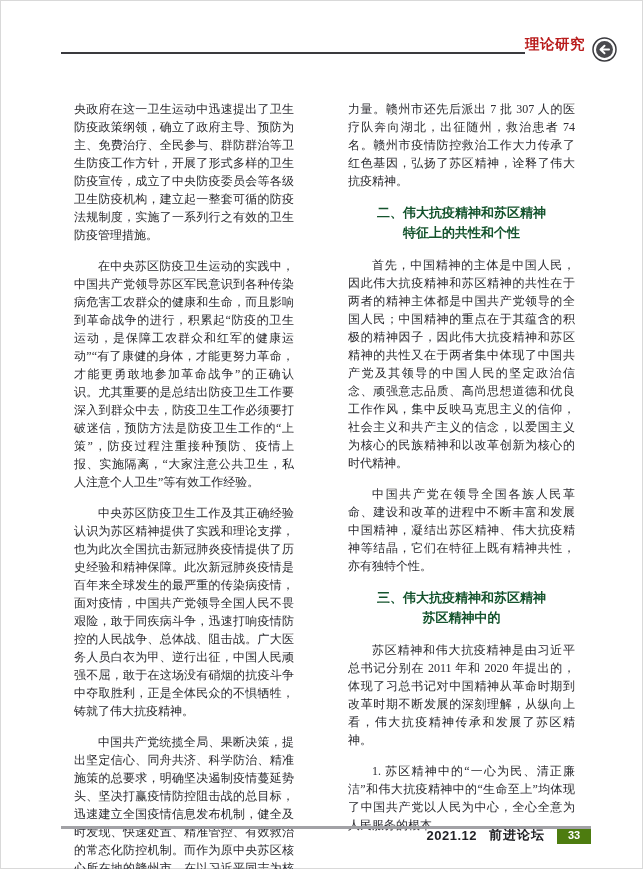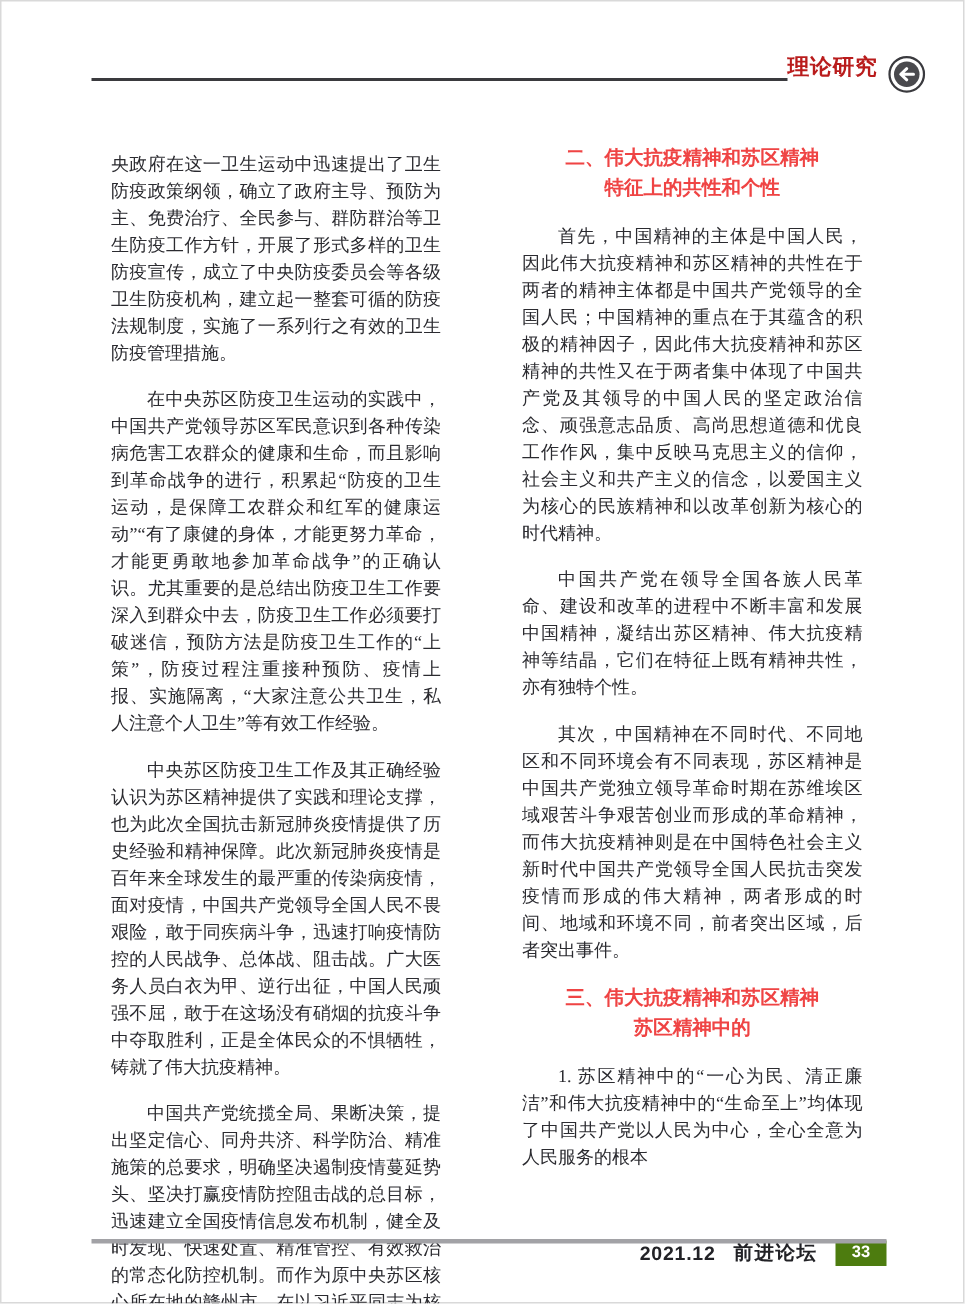--- a/index.html
+++ b/index.html
@@ -53,21 +53,21 @@
   .col-right { width: 253px; }
   .col p { margin: 13px; }
   .col p.indent { text-indent: 2em; }
 
   .section-heading {
     margin: 8px 0 7px 0;
     text-align: center;
     font-weight: bold;
     font-size: 13px;
     line-height: 20px;
-    color: #ef4444;
+    color: #14532d;
   }
   .section-heading .hl { display: block; }
 
   
   .footer-row {
     position: absolute;
     top: 802px; left: 61px;
     width: 530px;
     display: flex;
     justify-content: flex-end;
@@ -117,35 +117,36 @@
   <div class="content">
 
     <div class="col col-left">
       <p>央政府在这一卫生运动中迅速提出了卫生防疫政策纲领，确立了政府主导、预防为主、免费治疗、全民参与、群防群治等卫生防疫工作方针，开展了形式多样的卫生防疫宣传，成立了中央防疫委员会等各级卫生防疫机构，建立起一整套可循的防疫法规制度，实施了一系列行之有效的卫生防疫管理措施。</p>
       <p class="indent">在中央苏区防疫卫生运动的实践中，中国共产党领导苏区军民意识到各种传染病危害工农群众的健康和生命，而且影响到革命战争的进行，积累起“防疫的卫生运动，是保障工农群众和红军的健康运动”“有了康健的身体，才能更努力革命，才能更勇敢地参加革命战争”的正确认识。尤其重要的是总结出防疫卫生工作要深入到群众中去，防疫卫生工作必须要打破迷信，预防方法是防疫卫生工作的“上策”，防疫过程注重接种预防、疫情上报、实施隔离，“大家注意公共卫生，私人注意个人卫生”等有效工作经验。</p>
       <p class="indent">中央苏区防疫卫生工作及其正确经验认识为苏区精神提供了实践和理论支撑，也为此次全国抗击新冠肺炎疫情提供了历史经验和精神保障。此次新冠肺炎疫情是百年来全球发生的最严重的传染病疫情，面对疫情，中国共产党领导全国人民不畏艰险，敢于同疾病斗争，迅速打响疫情防控的人民战争、总体战、阻击战。广大医务人员白衣为甲、逆行出征，中国人民顽强不屈，敢于在这场没有硝烟的抗疫斗争中夺取胜利，正是全体民众的不惧牺牲，铸就了伟大抗疫精神。</p>
       <p class="indent">中国共产党统揽全局、果断决策，提出坚定信心、同舟共济、科学防治、精准施策的总要求，明确坚决遏制疫情蔓延势头、坚决打赢疫情防控阻击战的总目标，迅速建立全国疫情信息发布机制，健全及时发现、快速处置、精准管控、有效救治的常态化防控机制。而作为原中央苏区核心所在地的赣州市，在以习近平同志为核心的中共中央坚强领导下，全市各级党组织第一时间进入“战时状态”，构建起联防联控群防群治的赣南防线，以新时代“第一等工作”精神紧紧依靠人民打响防疫人民战争，汇聚起全民“战疫”的强大</p>
     </div>
 
     <div class="col col-right">
+      <p>力量。赣州市还先后派出 7 批 307 人的医疗队奔向湖北，出征随州，救治患者 74 名。赣州市疫情防控救治工作大力传承了红色基因，弘扬了苏区精神，诠释了伟大抗疫精神。</p>
 
       <h2 class="section-heading">
         <span class="hl">二、伟大抗疫精神和苏区精神</span>
         <span class="hl">特征上的共性和个性</span>
       </h2>
 
       <p class="indent">首先，中国精神的主体是中国人民，因此伟大抗疫精神和苏区精神的共性在于两者的精神主体都是中国共产党领导的全国人民；中国精神的重点在于其蕴含的积极的精神因子，因此伟大抗疫精神和苏区精神的共性又在于两者集中体现了中国共产党及其领导的中国人民的坚定政治信念、顽强意志品质、高尚思想道德和优良工作作风，集中反映马克思主义的信仰，社会主义和共产主义的信念，以爱国主义为核心的民族精神和以改革创新为核心的时代精神。</p>
       <p class="indent">中国共产党在领导全国各族人民革命、建设和改革的进程中不断丰富和发展中国精神，凝结出苏区精神、伟大抗疫精神等结晶，它们在特征上既有精神共性，亦有独特个性。</p>
-      <p class="indent">其次，中国精神在不同时代、不同地区和不同环境会有不同表现，苏区精神是中国共产党独立领导革命时期在苏维埃区域艰苦斗争艰苦创业而形成的革命精神，而伟大抗疫精神则是在中国特色社会主义新时代中国共产党领导全国人民抗击突发疫情而形成的伟大精神，两者形成的时间、地域和环境不同，前者突出区域，后者突出事件。</p>
 
       <h2 class="section-heading">
         <span class="hl">三、伟大抗疫精神和苏区精神</span>
         <span class="hl">苏区精神中的</span>
       </h2>
 
+      <p class="indent">苏区精神和伟大抗疫精神是由习近平总书记分别在 2011 年和 2020 年提出的，体现了习总书记对中国精神从革命时期到改革时期不断发展的深刻理解，从纵向上看，伟大抗疫精神传承和发展了苏区精神。</p>
       <p class="indent">1. 苏区精神中的“一心为民、清正廉洁”和伟大抗疫精神中的“生命至上”均体现了中国共产党以人民为中心，全心全意为人民服务的根本</p>
     </div>
 
   </div>
 
   <div class="footer-row">
     <span class="footer-issue">2021.12</span>
     <span class="footer-journal">前进论坛</span>
     <span class="page-badge">33</span>
   </div>

